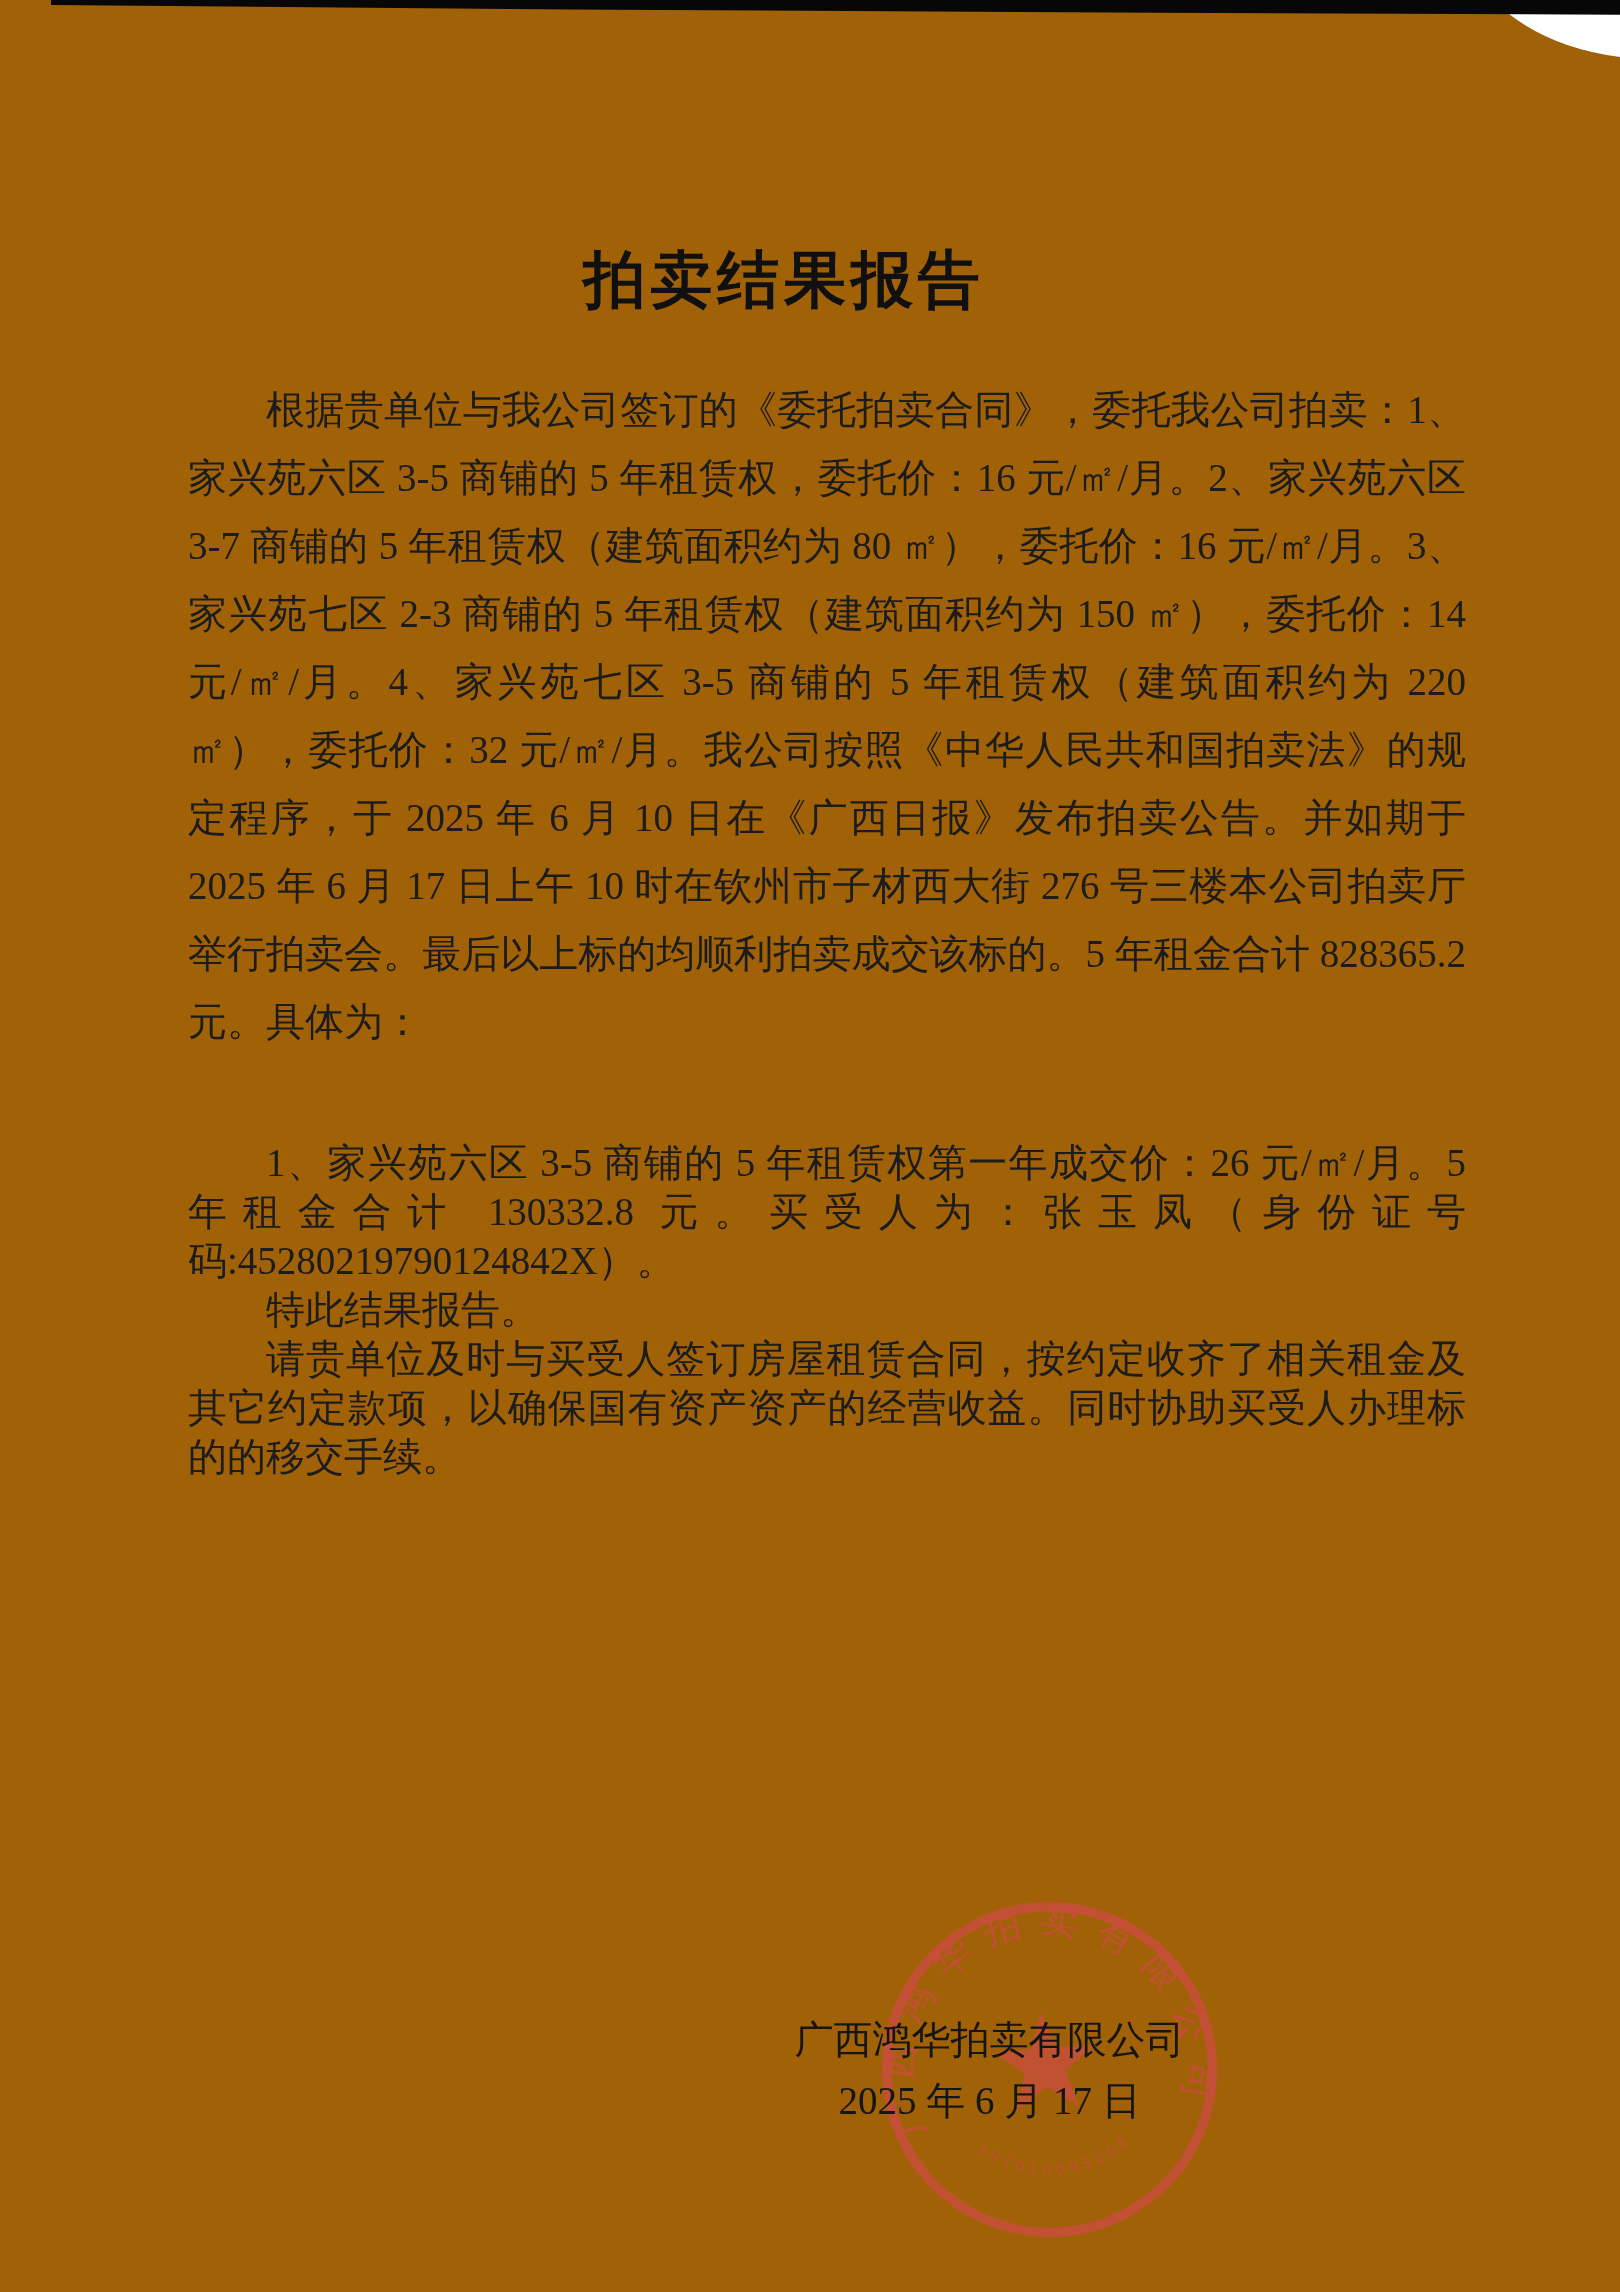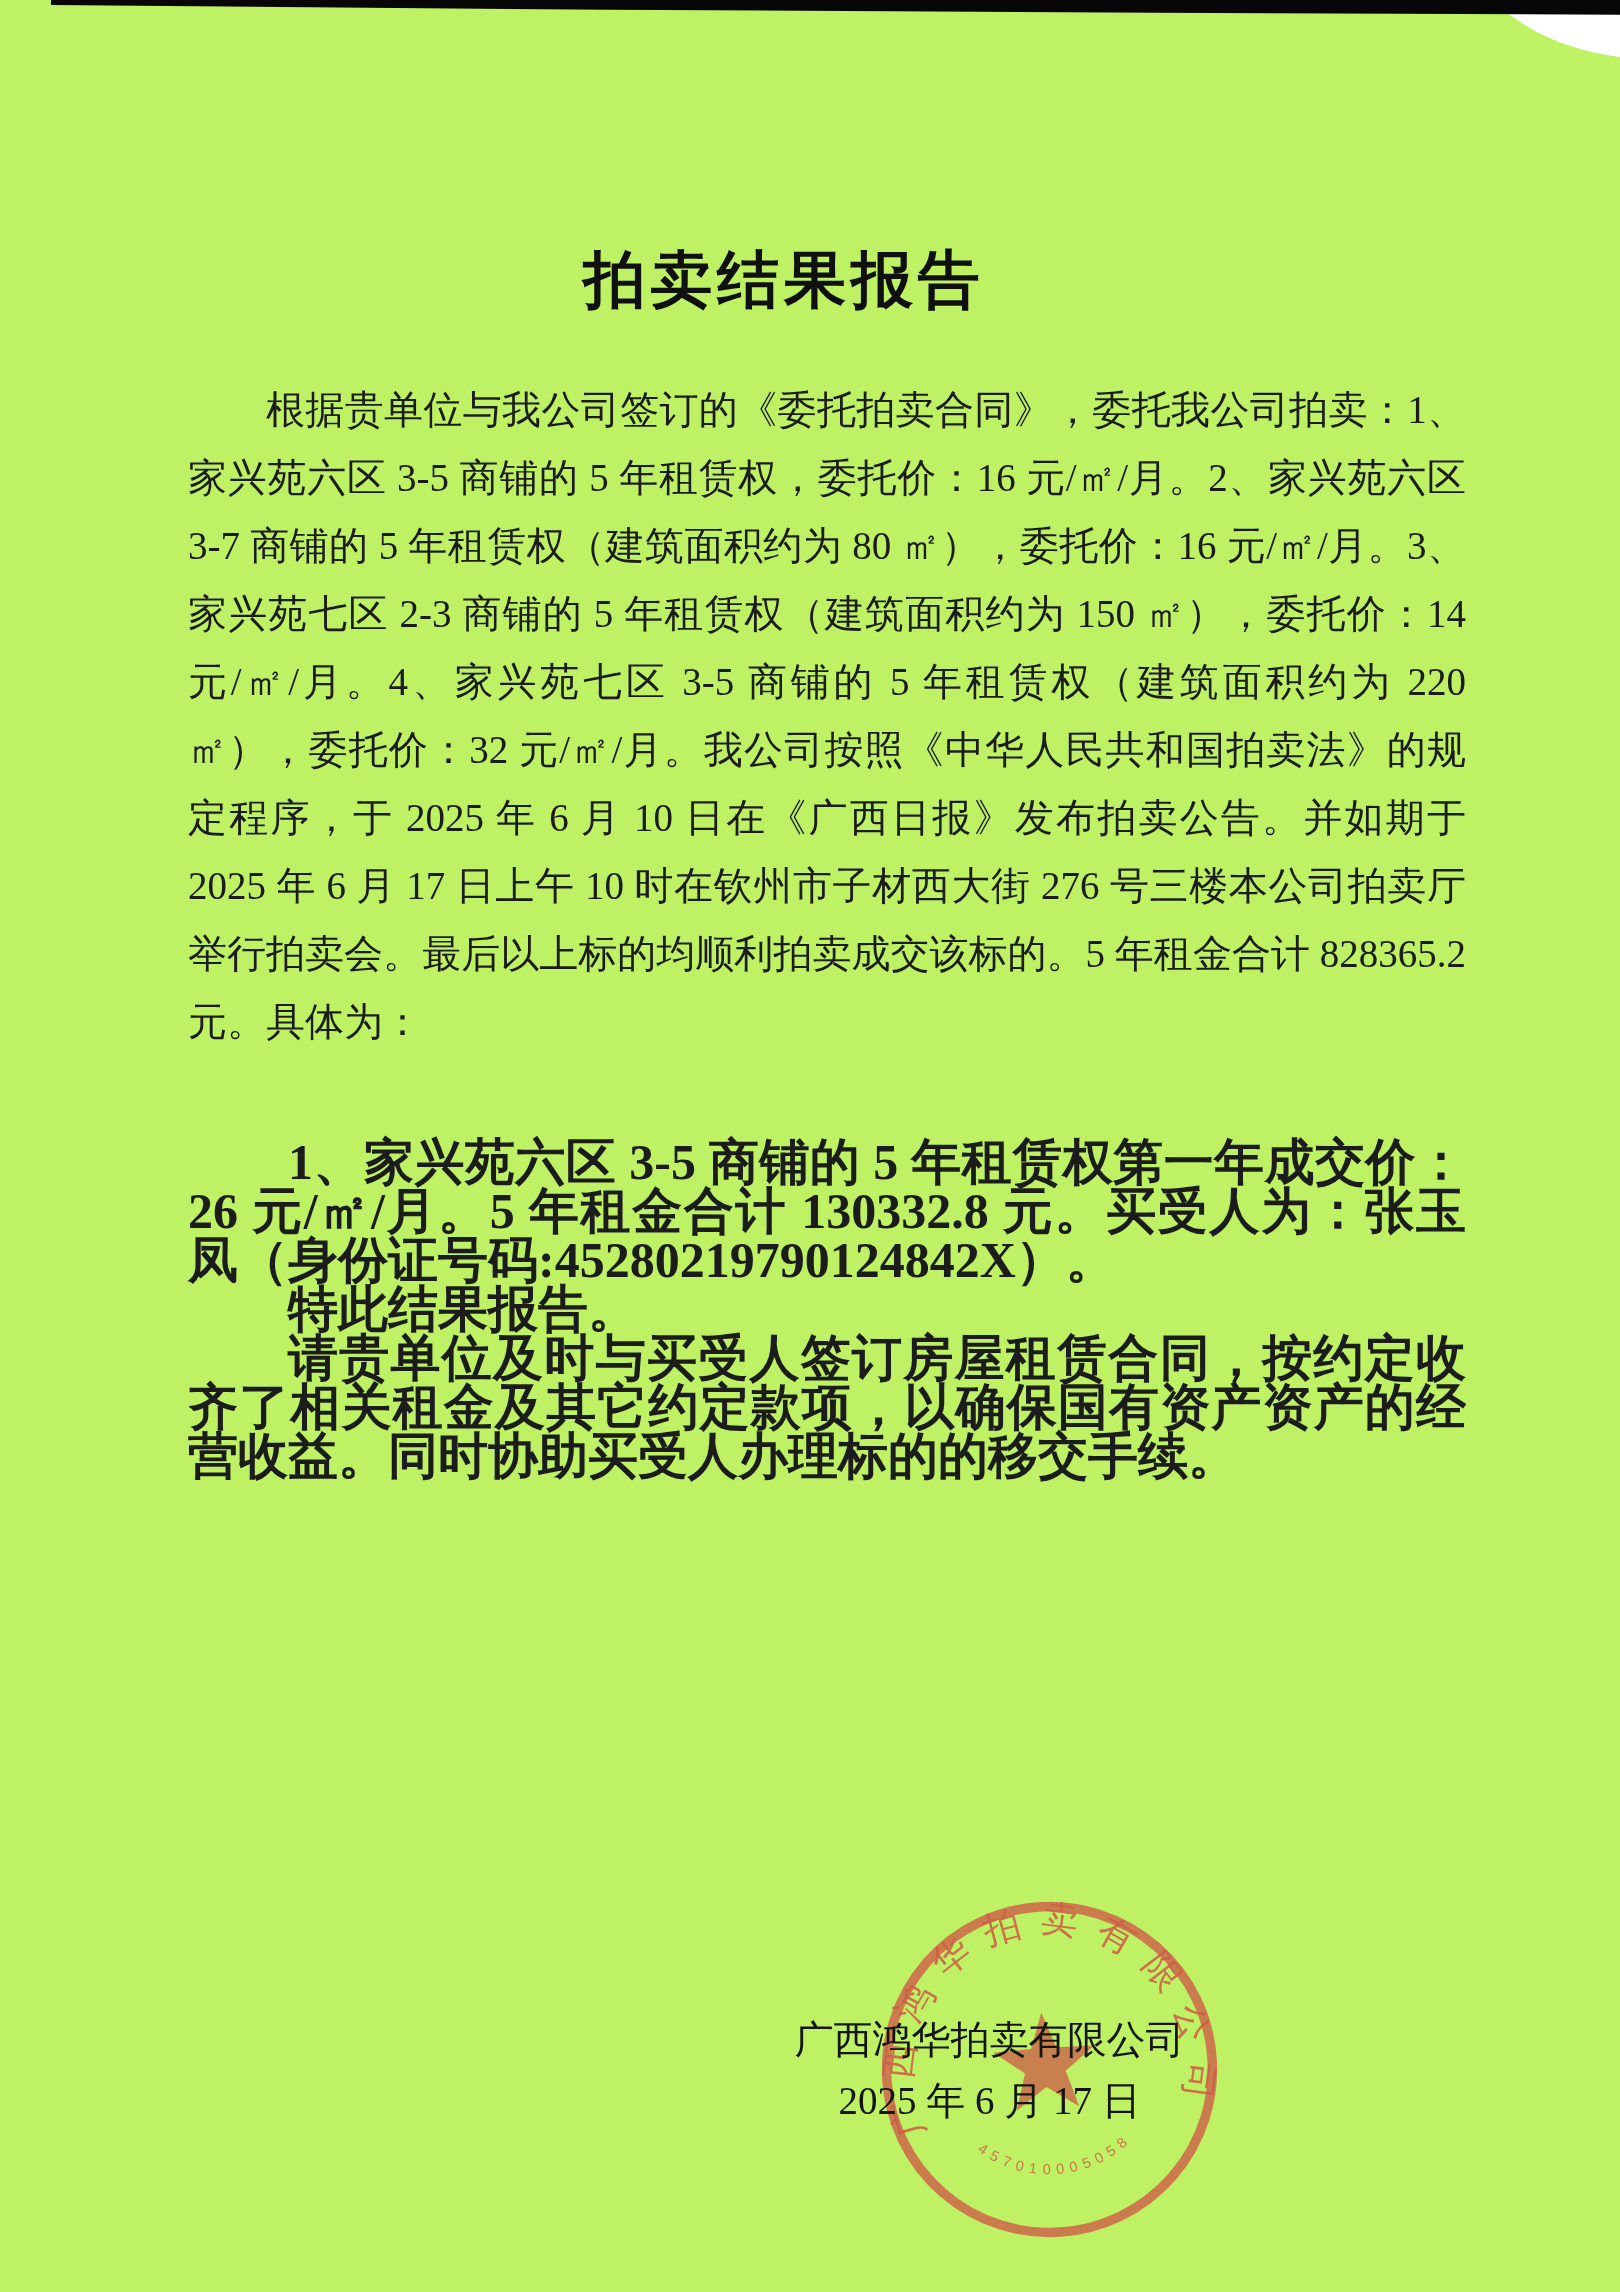--- a/index.html
+++ b/index.html
@@ -1,19 +1,19 @@
 <!DOCTYPE html>
 <html><head>
 <meta charset="utf-8">
 <style>
   html,body{margin:0;padding:0;background:#ffffff;}
   .page{
     position:relative;
     width:1620px;height:2293px;
-    background:#bef264;
+    background:#a16207;
     overflow:hidden;
     font-family:"Liberation Serif","DejaVu Serif",serif;
     color:#1c1c1c;
   }
   
   .corner-svg{position:absolute;top:0;right:0;z-index:2;}
   .edge-black{
     position:absolute;top:0;left:0;width:1620px;height:17.6px;background:#070707;z-index:3;
     clip-path:polygon(51px 0px,1620px 0px,1620px 14.7px,1157px 12.7px,608px 9.8px,51px 4.9px);
   }
@@ -23,21 +23,21 @@
     font-family:"Liberation Sans","DejaVu Sans",sans-serif;
     font-size:62px;font-weight:700;letter-spacing:4.9px;color:#101010;
     z-index:4;
   }
   .block1{
     position:absolute;left:188px;top:376px;width:1278px;
     font-size:39px;line-height:68px;text-align:justify;z-index:4;
   }
   .block2{
     position:absolute;left:188px;top:1138px;width:1278px;
-    font-size:50px;line-height:49px;text-align:justify;z-index:4;font-weight:bold;
+    font-size:39px;line-height:49px;text-align:justify;z-index:4;
   }
   .block1 p,.block2 p{margin:0;}
   .indent{text-indent:2em;}
   .signature{
     position:absolute;left:725px;top:2009px;width:529px;
     text-align:center;font-size:39px;line-height:61px;color:#151515;
     z-index:6;
   }
   .stamp{
     position:absolute;left:866px;top:1898px;width:367px;height:343px;

